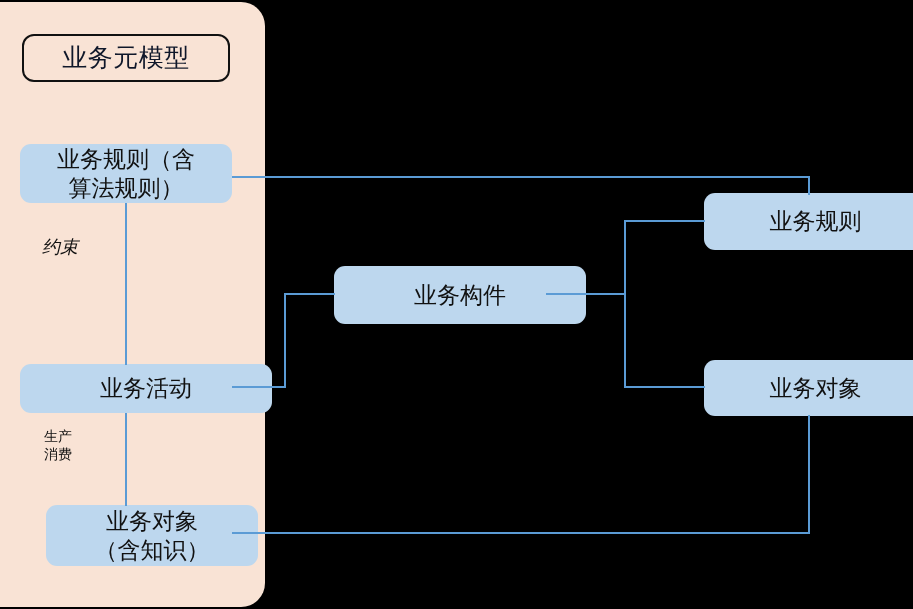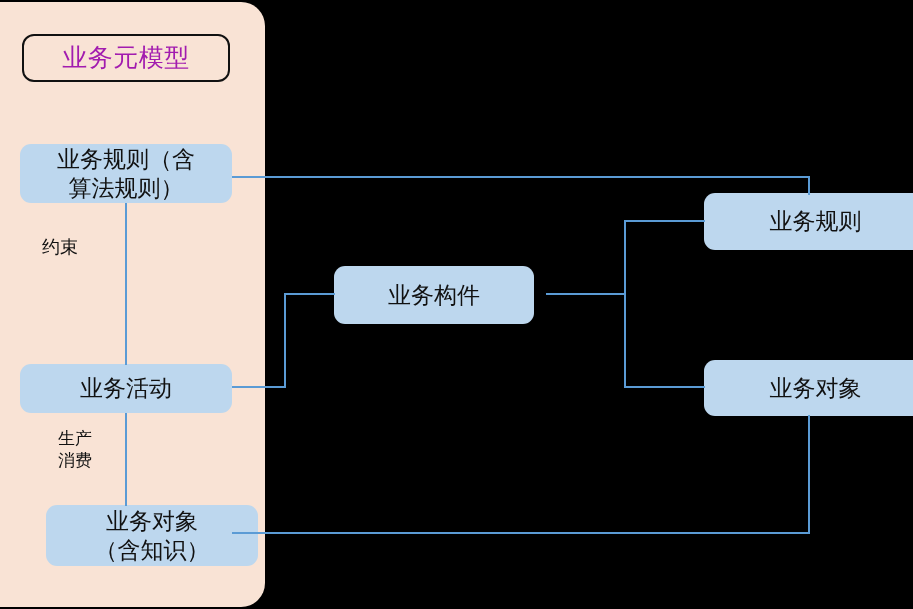--- a/index.html
+++ b/index.html
@@ -35,21 +35,21 @@
     border: 2px solid #111111;
     border-radius: 12px;
     background: #F9E3D5;
     box-sizing: border-box;
     display: flex;
     align-items: center;
     justify-content: center;
   }
   #title-box .boxlabel {
     font-size: 25px;
-    color: #a21caf;
+    color: #0f172a;
     line-height: 1.1;
     letter-spacing: 0.5px;
     white-space: nowrap;
   }
   
   .node {
     position: absolute;
     background: #BDD7EE;
     border-radius: 11px;
     display: flex;
@@ -58,35 +58,35 @@
     text-align: center;
     box-sizing: border-box;
   }
   .node .boxlabel {
     font-size: 23px;
     color: #111111;
     line-height: 1.22;
     white-space: pre-line;
   }
   #node-rule   { left: 20px;  top: 144px; width: 212px; height: 59px; align-items: center; }
-  #node-act    { left: 20px;  top: 364px; width: 212px; height: 49px; }
+  #node-act    { left: 20px;  top: 364px; width: 252px; height: 49px; }
   #node-obj    { left: 20px;  top: 505px; width: 212px; height: 61px; margin-left: 26px; }
-  #node-comp   { left: 334px; top: 266px; width: 200px; height: 58px; }
+  #node-comp   { left: 334px; top: 266px; width: 252px; height: 58px; }
   #node-task   { left: 704px; top: 193px; width: 223px; height: 57px; }
   #node-data   { left: 704px; top: 360px; width: 223px; height: 56px; }
 
   
   .edge-label {
     position: absolute;
     color: #111111;
     white-space: pre-line;
     line-height: 1.28;
   }
-  #label-constrain { left: 42px; top: 235px; font-size: 18px; }
-  #label-prodcons  { left: 58px; top: 428px; font-size: 17px; }
+  #label-constrain { left: 42px; top: 235px; font-size: 18px; font-style: italic; }
+  #label-prodcons  { left: 44px; top: 428px; font-size: 14px; }
 
   
   .conn {
     position: absolute;
     background: #5B9BD5;
   }
   .conn.h { height: 2px; }
   .conn.v { width: 2px; }
 
   

